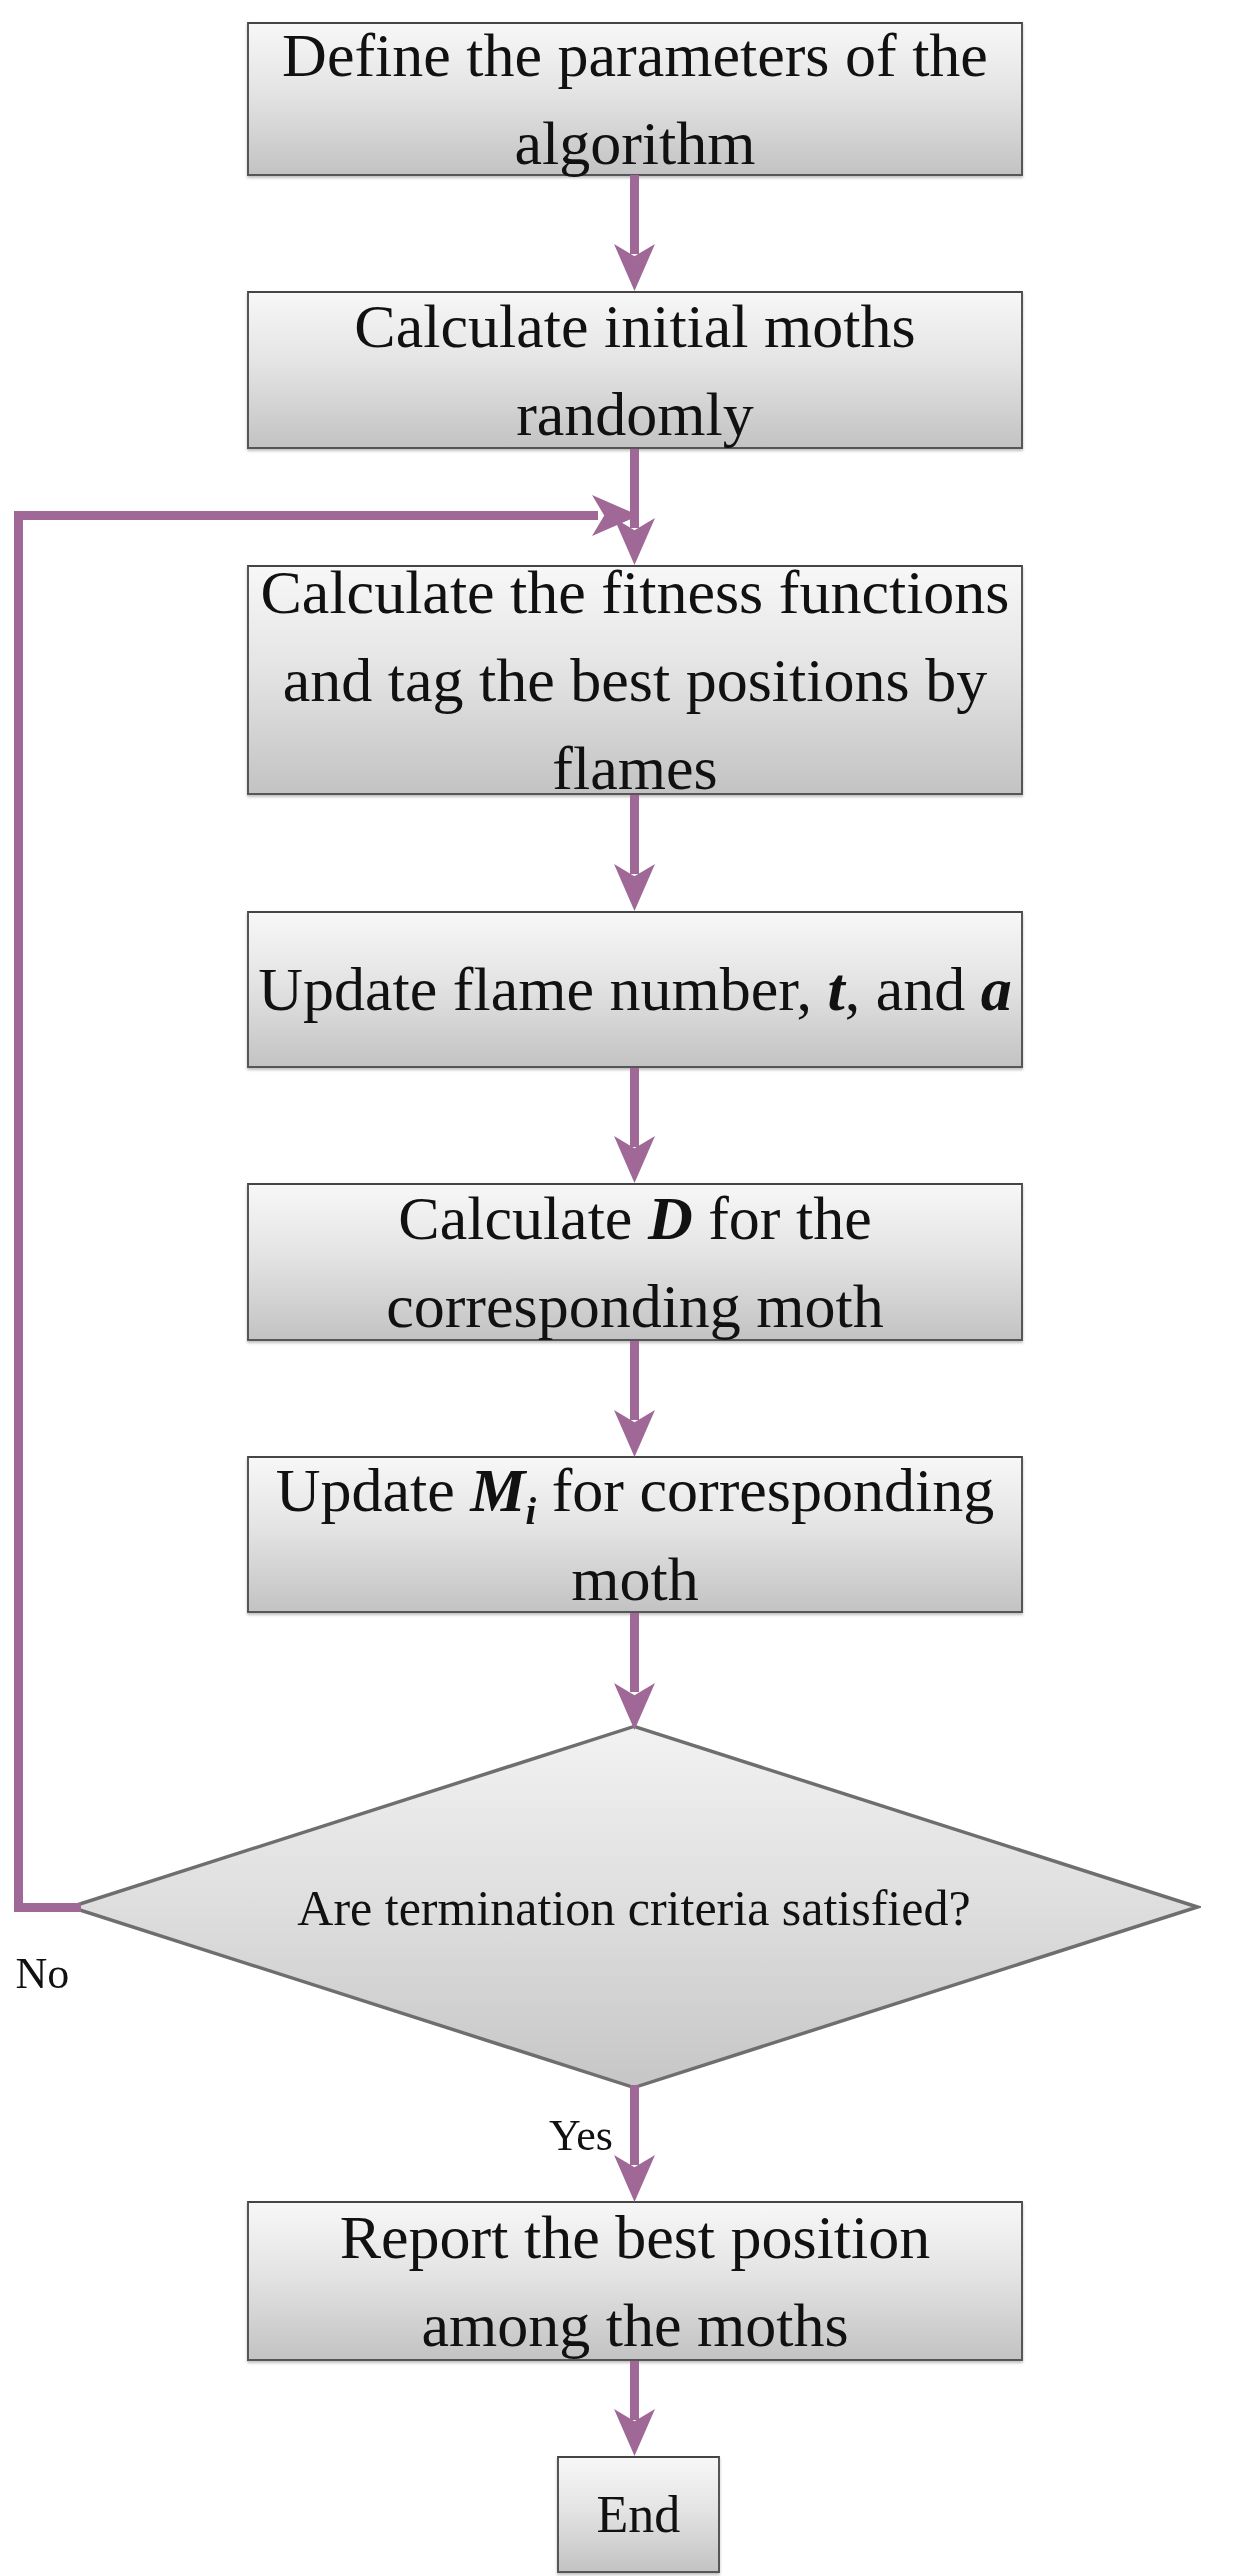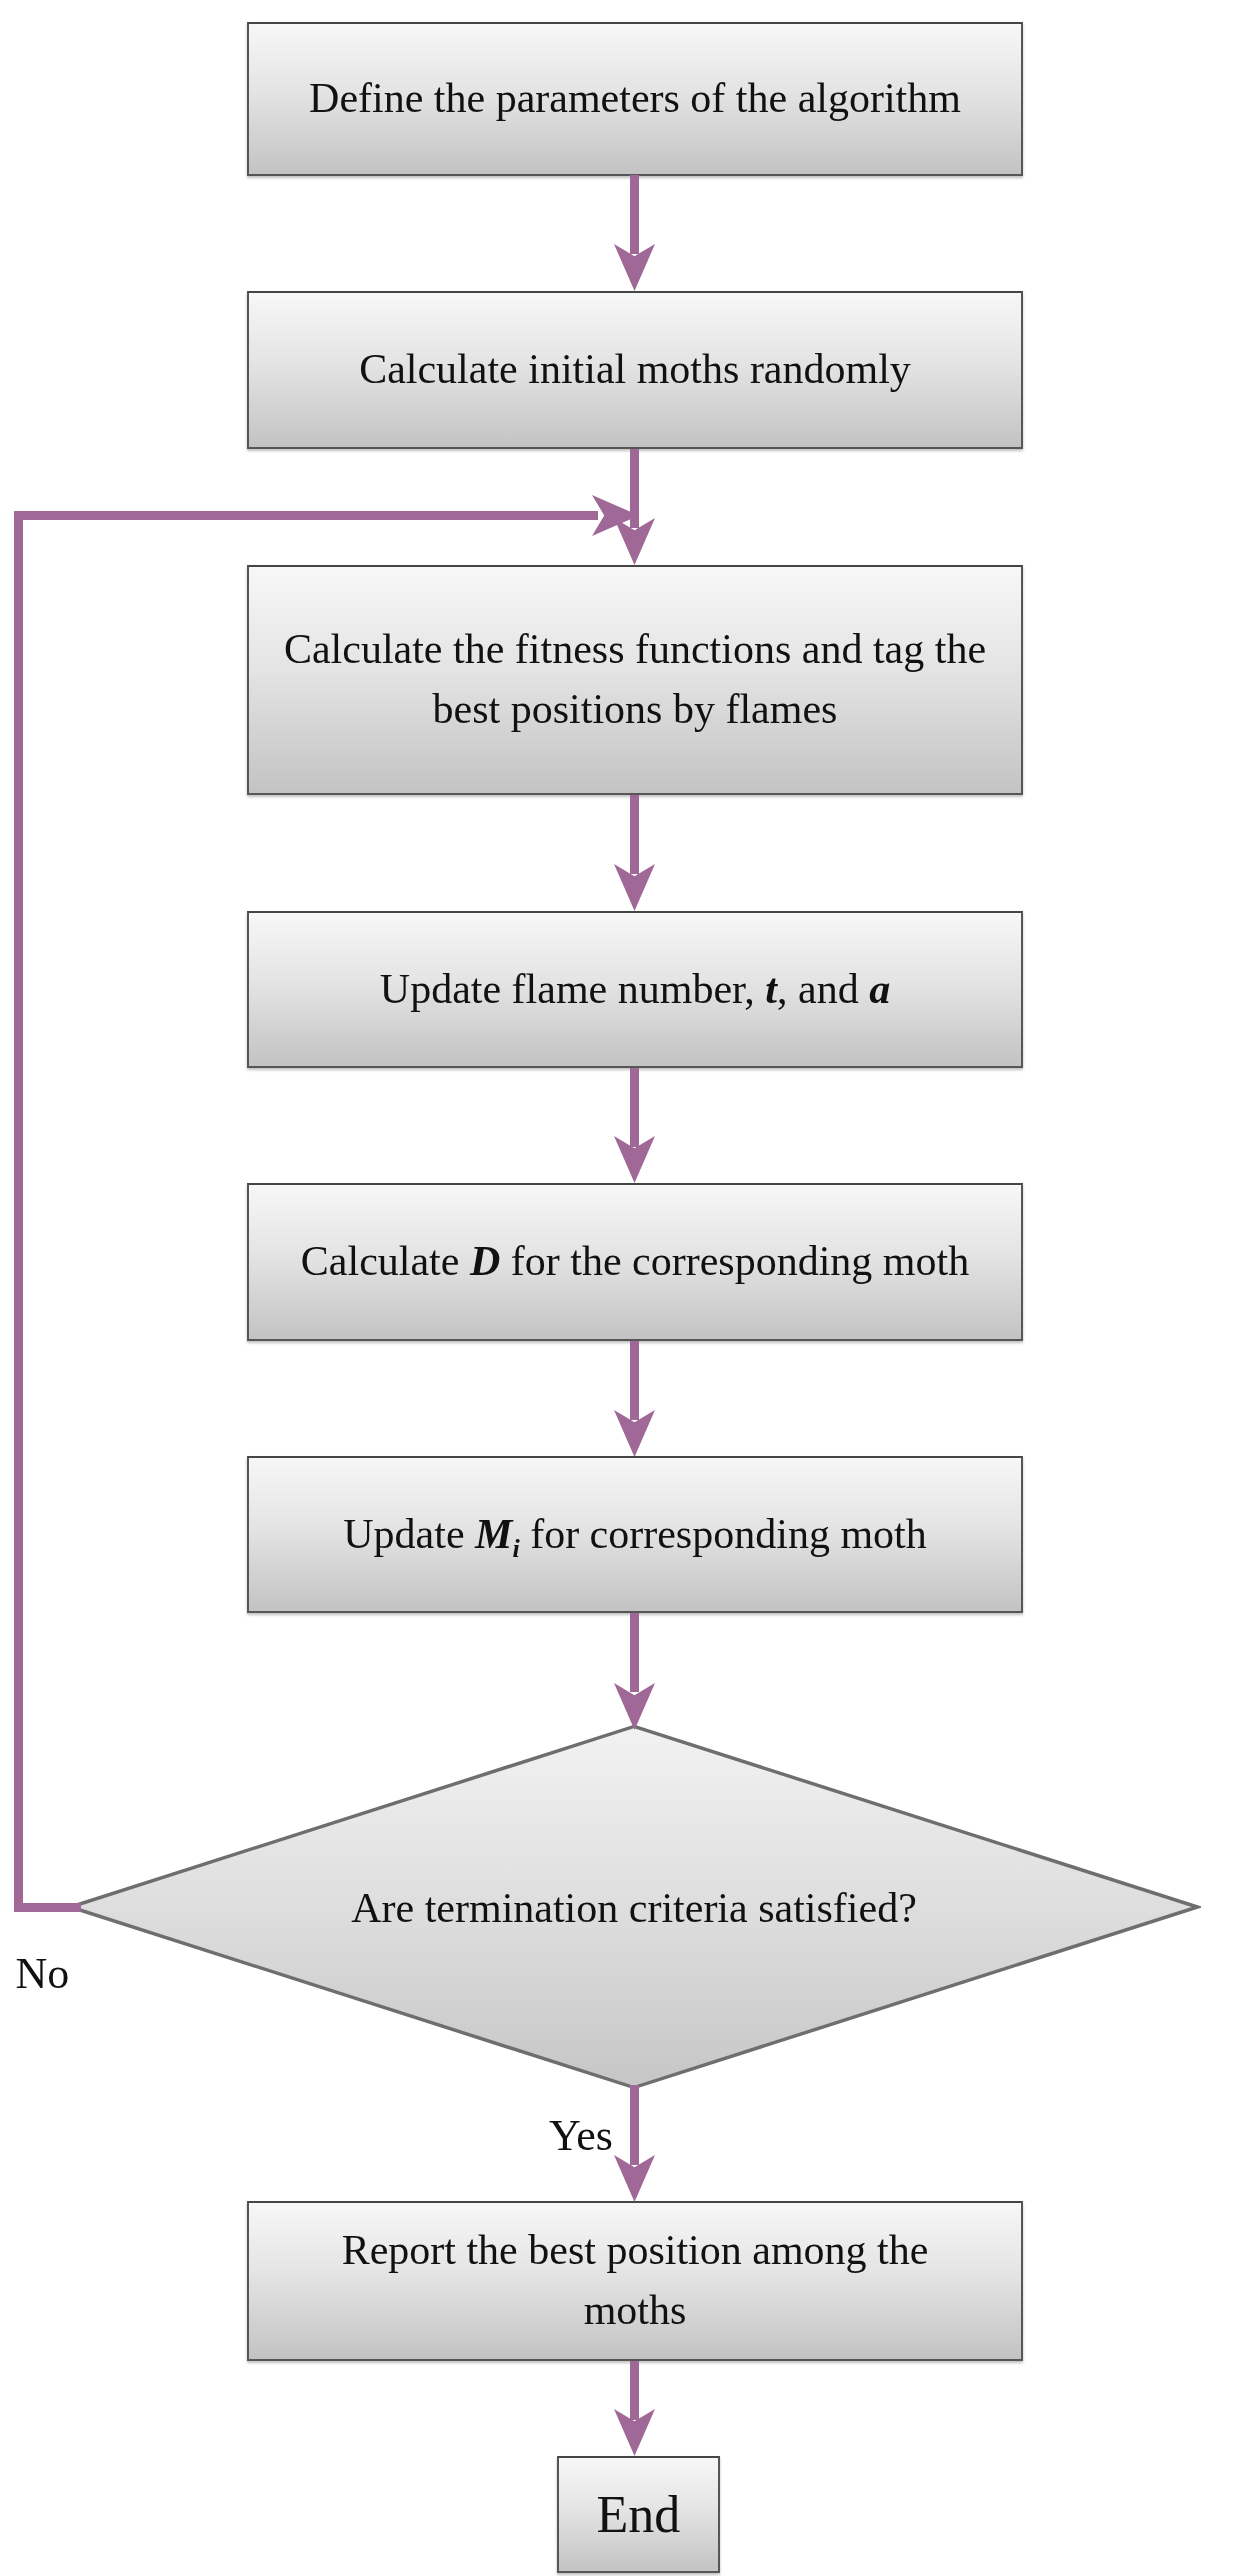--- a/index.html
+++ b/index.html
@@ -25,21 +25,21 @@
     left:247px;
     width:776px;
     box-sizing:border-box;
     border:2.6px solid var(--box-border);
     border-top-color:#454545;
     background:linear-gradient(to bottom,var(--box-fill-top) 0%,#e4e4e4 45%,var(--box-fill-bottom) 100%);
     display:flex;
     align-items:center;
     justify-content:center;
     text-align:center;
-    font-size:42px;
+    font-size:62px;
     line-height:1.42;
     box-shadow:0 1.7px 2.6px rgba(0,0,0,0.25);
   }
   .box .inner{display:inline-block;}
   .bi{font-weight:bold;font-style:italic;}
   .bi sub{font-size:0.62em;line-height:0;}
   .vline{position:absolute;left:630px;width:8.6px;background:var(--accent);}
   .head-down{
     position:absolute;left:614px;width:41px;height:47px;
     background:var(--accent);
@@ -52,21 +52,21 @@
   }
   .fb{position:absolute;background:var(--accent);}
   .diamond-svg{position:absolute;left:67px;top:1723px;width:1134px;height:368px;}
   .diamond-svg polygon{fill:url(#diamondGrad);stroke:var(--diamond-border);stroke-width:4;}
   .g-top{stop-color:#f2f2f2;}
   .g-mid{stop-color:#dedede;}
   .g-bottom{stop-color:#c6c6c6;}
   .diamond-label{
     position:absolute;left:155px;top:1860px;width:958px;height:95px;
     display:flex;align-items:center;justify-content:center;
-    font-size:42px;text-align:center;
+    font-size:50px;text-align:center;
   }
   .edge-label{position:absolute;font-size:44px;}
   #label-no{left:15.5px;top:1948px;width:129px;text-align:left;}
   #label-yes{left:406px;top:2110px;width:207px;text-align:right;}
   #node-end{
     left:557px;width:163px;top:2456px;height:117px;
     font-size:52px;
   }
 </style>
 </head>

